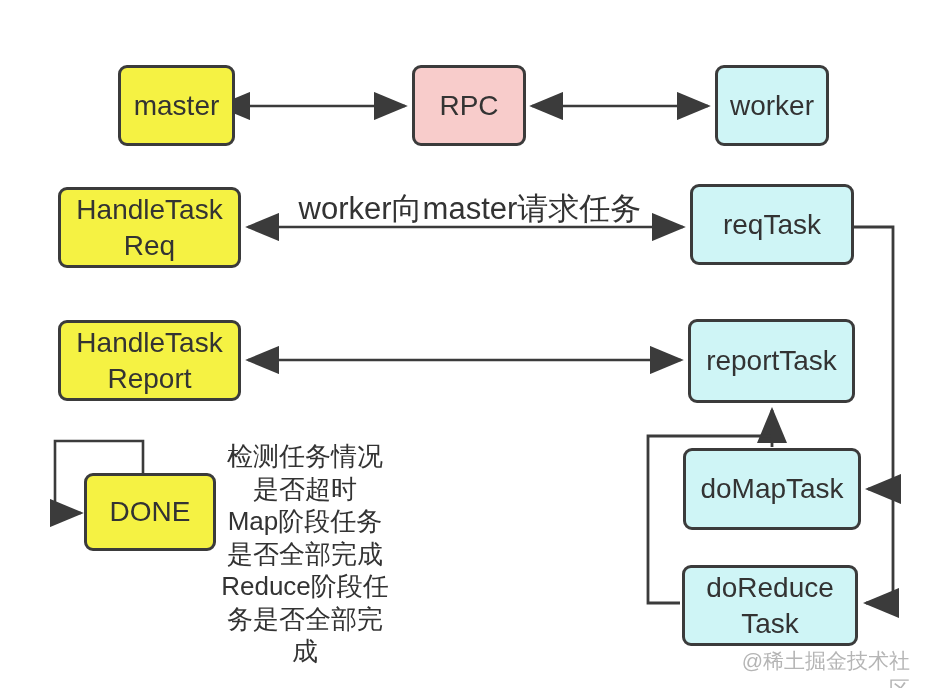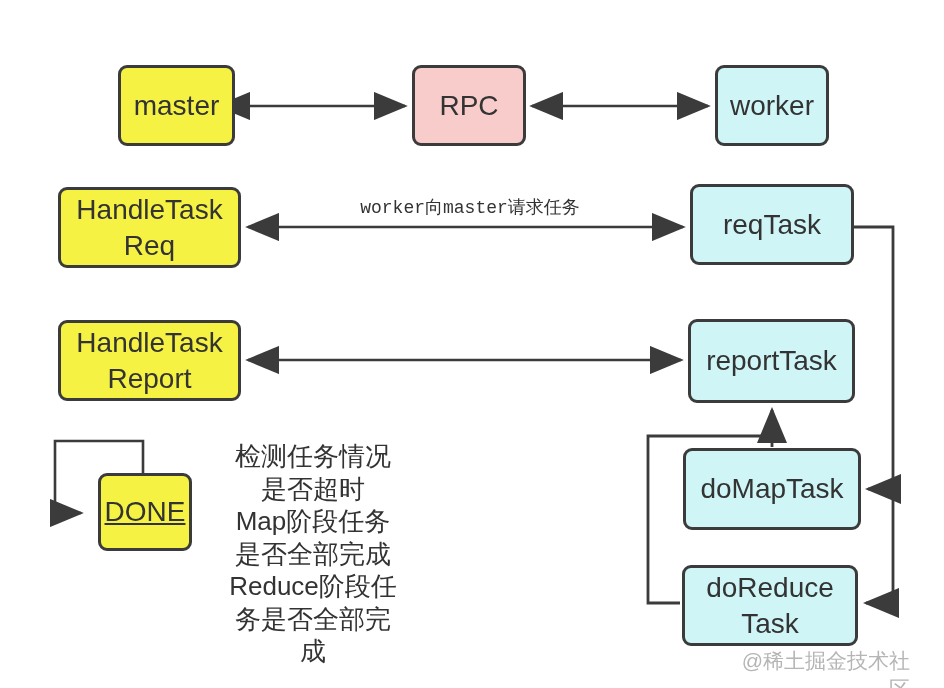--- a/index.html
+++ b/index.html
@@ -25,26 +25,25 @@
     color: var(--text);
     text-align: center;
     white-space: pre-line;
     line-height: 1.28;
   }
   .node.yellow { background: var(--yellow); }
   .node.pink   { background: var(--pink); }
   .node.cyan   { background: var(--cyan); }
   .flow-label {
     position: absolute;
-    font-size: 18px;
+    font-size: 31px;
     color: var(--text);
     text-align: center;
     white-space: pre-line;
     line-height: 33px;
-    font-family: Liberation Mono, monospace;
   }
   .note {
     position: absolute;
     font-size: 26px;
     color: var(--text);
     text-align: center;
     white-space: pre-line;
     line-height: 32.5px;
   }
   .watermark {
@@ -91,22 +90,22 @@
 
   <div class="node yellow" style="left:58px; top:187px; width:183px; height:81px;">HandleTask
 Req</div>
   <div class="node cyan" style="left:690px; top:184px; width:164px; height:81px;">reqTask</div>
   <div class="flow-label" style="left:290px; top:192px; width:360px;">worker向master请求任务</div>
 
   <div class="node yellow" style="left:58px; top:320px; width:183px; height:81px;">HandleTask
 Report</div>
   <div class="node cyan" style="left:688px; top:319px; width:167px; height:84px;">reportTask</div>
 
-  <div class="node yellow" style="left:98px; top:473px; width:94px; height:78px;text-decoration:underline;">DONE</div>
-  <div class="note" style="left:200px; top:440px; width:226px;">检测任务情况
+  <div class="node yellow" style="left:84px; top:473px; width:132px; height:78px;">DONE</div>
+  <div class="note" style="left:192px; top:440px; width:226px;">检测任务情况
 是否超时
 Map阶段任务
 是否全部完成
 Reduce阶段任
 务是否全部完
 成</div>
 
   <div class="node cyan" style="left:683px; top:448px; width:178px; height:82px;">doMapTask</div>
   <div class="node cyan" style="left:682px; top:565px; width:176px; height:81px;">doReduce
 Task</div>

